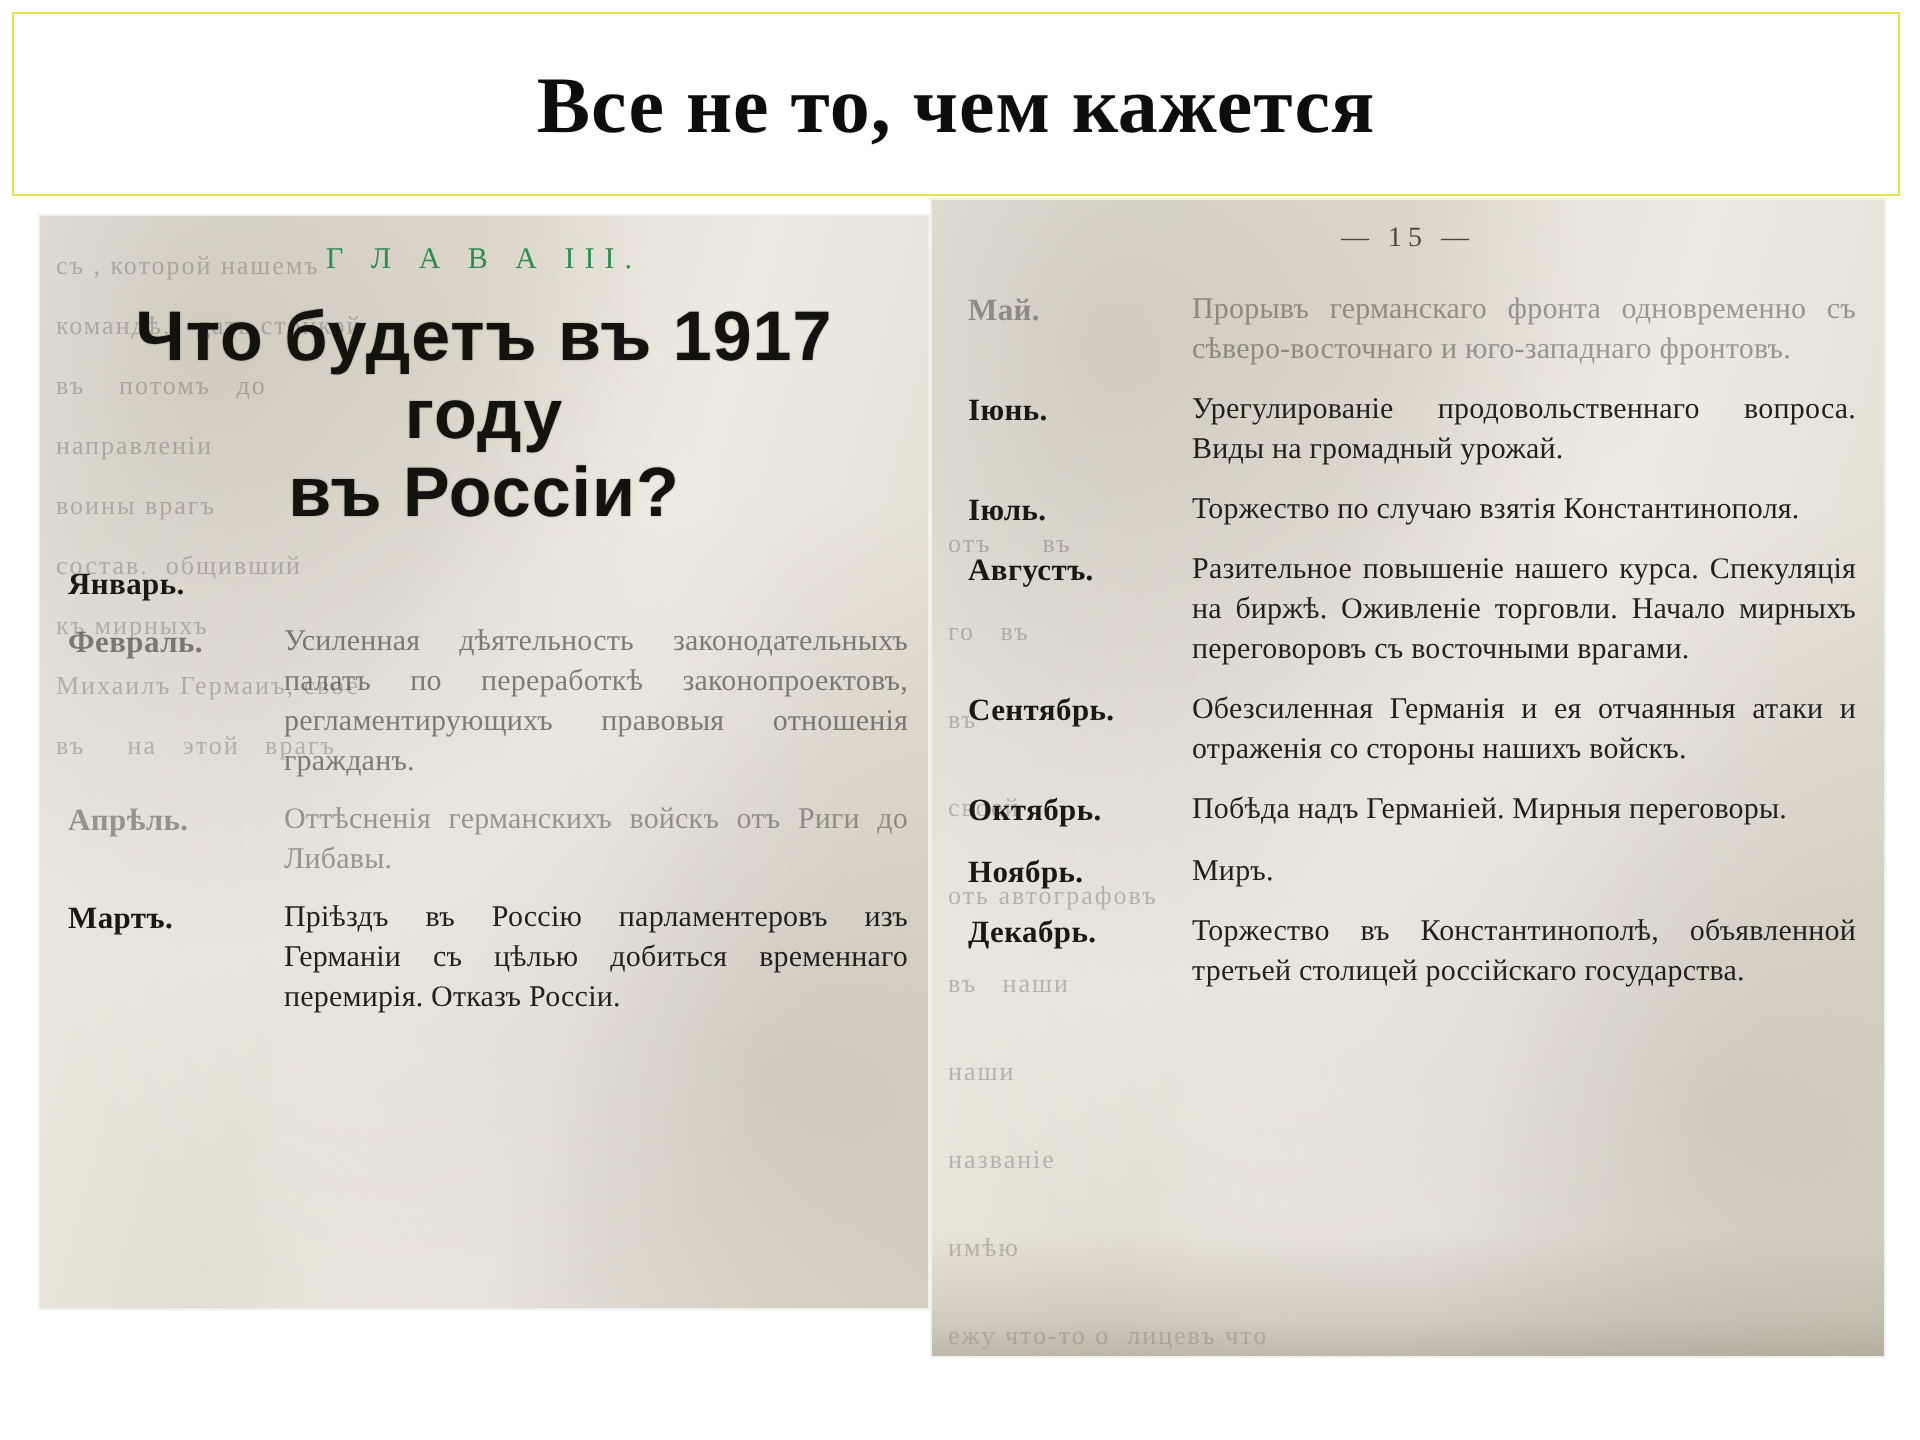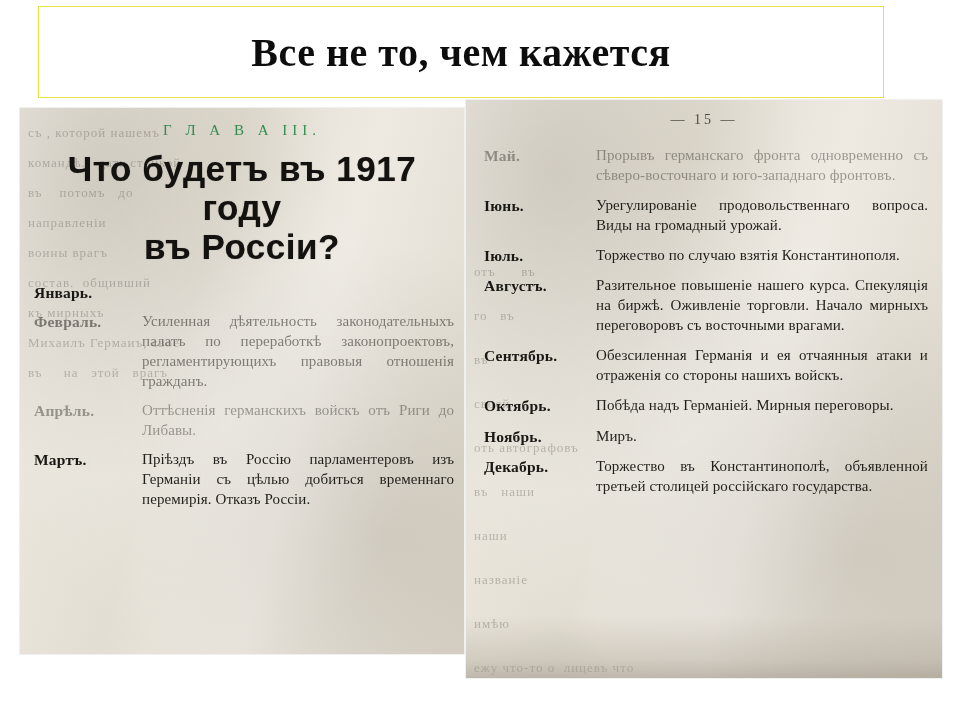--- a/index.html
+++ b/index.html
@@ -21,28 +21,27 @@
     left: 0; top: 0;
     width: 960px; height: 720px;
     background: #ffffff;
   }
 
   
   #title-box {
     position: absolute;
     left: 6px;
     top: 6px;
-    width: 846px;
+    width: 944px;
     height: 92px;
     border: 1px solid #e8e14a;
     box-sizing: border-box;
     display: flex;
     align-items: center;
     justify-content: center;
-    margin-left: 32px;
   }
   #title-text {
     font-family: "Liberation Serif", serif;
     font-weight: bold;
     font-size: 40px;
     color: #0d0d0d;
     letter-spacing: 0.5px;
     white-space: nowrap;
   }
 

